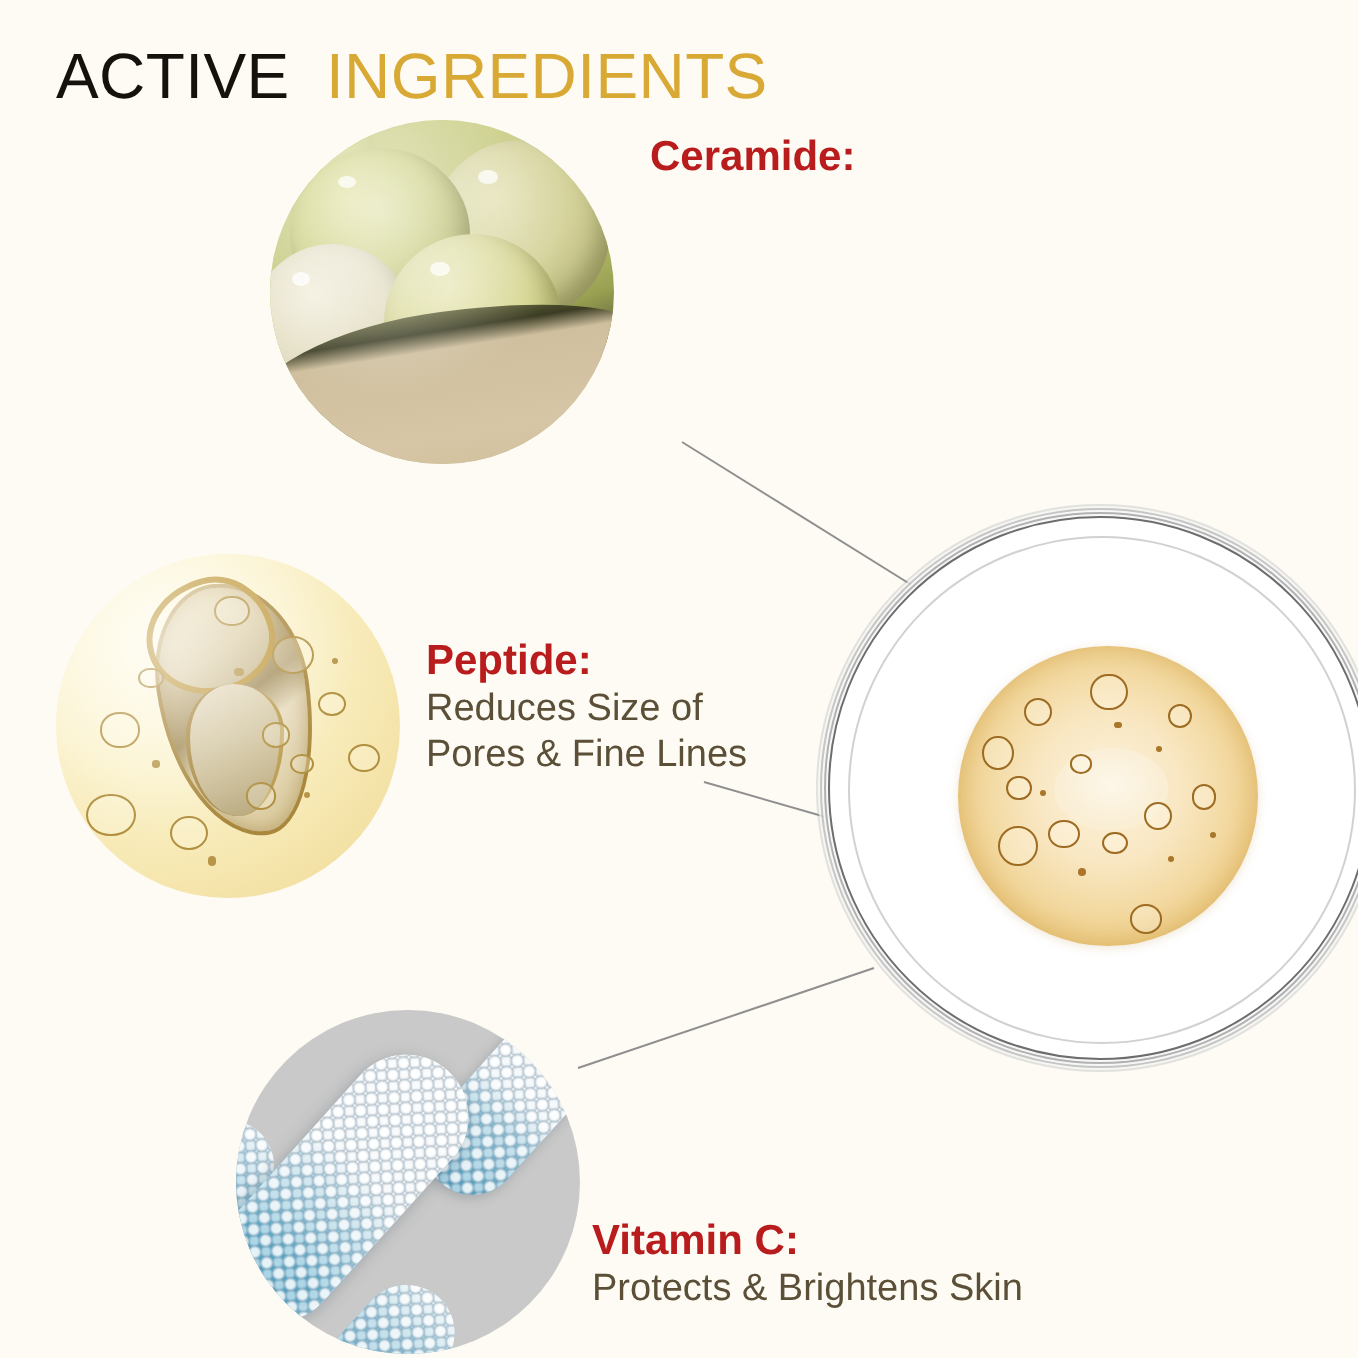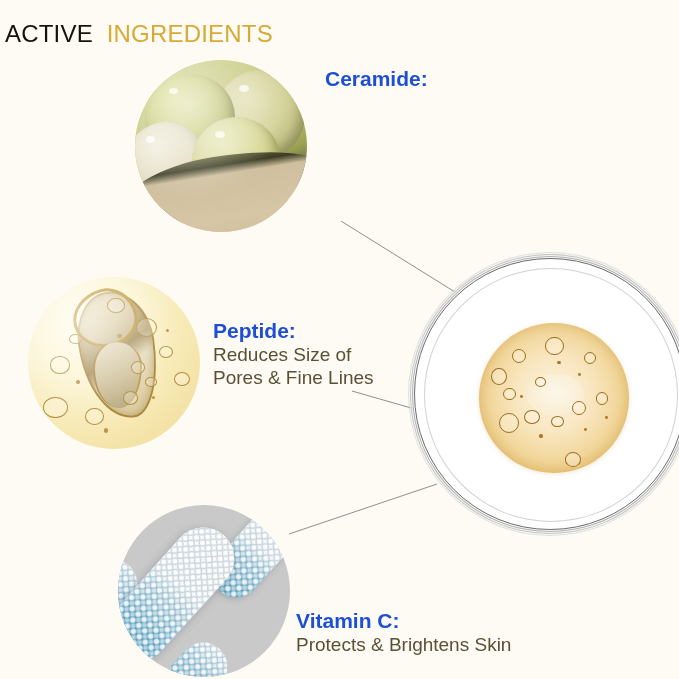--- a/index.html
+++ b/index.html
@@ -7,30 +7,30 @@
     width:679px;height:679px;
     background:#fdfbf4;
     font-family:"Liberation Sans", sans-serif;
     overflow:hidden;
     position:relative;
   }
   #stage{position:absolute;inset:0;width:679px;height:679px;}
 
   
   .headline{
-    position:absolute;left:5px;top:20px;
-    font-size:24px;letter-spacing:.2px;white-space:nowrap;
+    position:absolute;left:28px;top:20px;
+    font-size:32px;letter-spacing:.2px;white-space:nowrap;
   }
   .headline .w1{color:#15120d;}
   .headline .w2{color:#d8a934;}
 
   
   .caption{position:absolute;}
   .cap-title{
-    font-weight:bold;font-size:21px;color:#1d4ed8;
+    font-weight:bold;font-size:21px;color:#b91c1c;
     line-height:1.20;white-space:nowrap;
   }
   .cap-body{
     font-weight:normal;font-size:19px;color:#5b5037;
     line-height:1.22;white-space:nowrap;
   }
   .cap-ceramide{left:325px;top:66px;}
   .cap-peptide{left:213px;top:318px;}
   .cap-vitc{left:296px;top:608px;}
 

